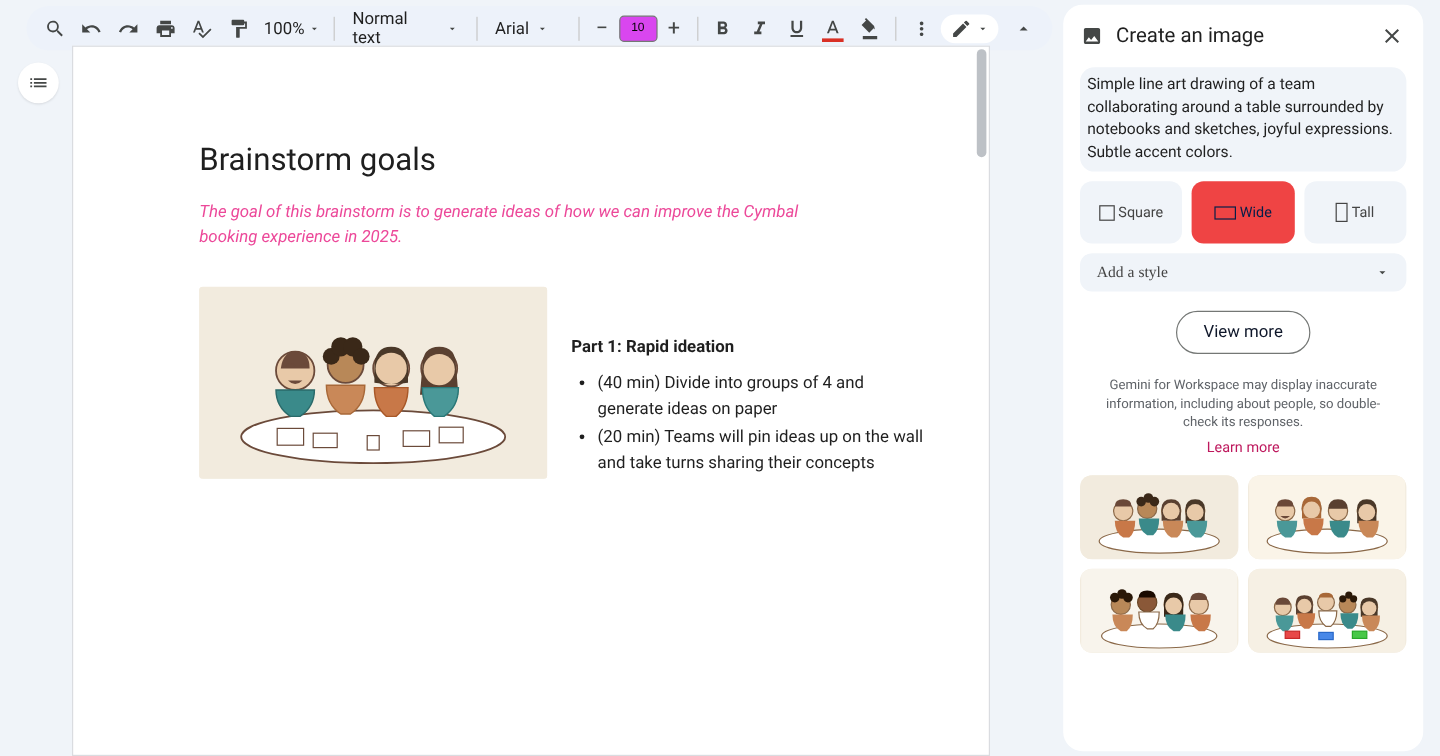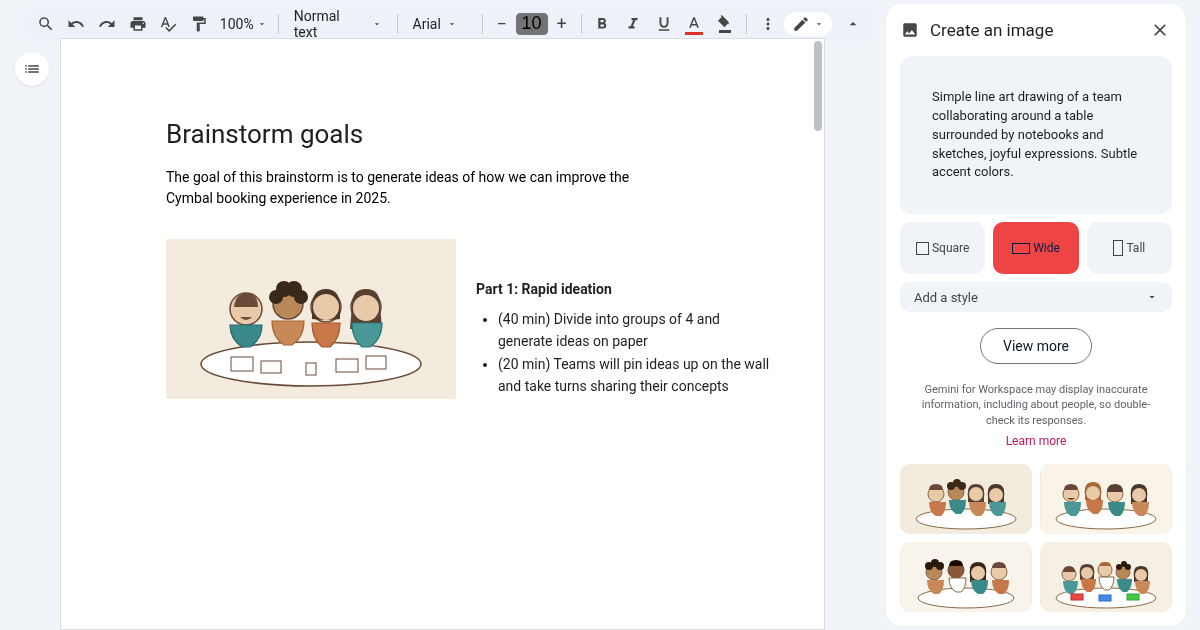--- a/index.html
+++ b/index.html
@@ -76,22 +76,22 @@
   display: flex;
   align-items: center;
   gap: 2px;
 }
 .tb-fontsize-input {
   width: 32px;
   height: 22px;
   border: 1px solid #747775;
   border-radius: 4px;
   text-align: center;
-  font-size: 18px;
-  background: #737373;
+  font-size: 10px;
+  background: #d946ef;
 }
 .tb-fontsize-btn {
   width: 24px;
   height: 24px;
   display: flex;
   align-items: center;
   justify-content: center;
   cursor: pointer;
   color: #444746;
   font-size: 18px;
@@ -157,24 +157,25 @@
   padding: 80px 52px 40px 105px;
 }
 .doc-title {
   font-size: 26px;
   font-weight: 400;
   color: #1f1f1f;
   margin-bottom: 18px;
 }
 .doc-intro {
   font-size: 14px;
-  color: #000000;
+  color: #ec4899;
   line-height: 1.5;
   margin-bottom: 30px;
   max-width: 500px;
+  font-style: italic;
 }
 .doc-content-row {
   display: flex;
   gap: 20px;
   align-items: flex-start;
 }
 .doc-image {
   width: 290px;
   height: 160px;
   background: #f2ebde;
@@ -259,21 +260,21 @@
   height: 24px;
   display: flex;
   align-items: center;
   justify-content: center;
   cursor: pointer;
 }
 
 .prompt-box {
   background: #f0f4f9;
   border-radius: 12px;
-  padding: 32px;
+  padding: 6px;
   font-size: 13px;
   line-height: 1.45;
   color: #1f1f1f;
   margin-bottom: 8px;
 }
 
 .aspect-row {
   display: flex;
   gap: 8px;
   margin-bottom: 8px;
@@ -296,31 +297,32 @@
   background: #ef4444;
   color: #041e49;
 }
 .aspect-shape { border: 1.5px solid #444; }
 .aspect-square { width: 13px; height: 13px; }
 .aspect-wide { width: 18px; height: 11px; }
 .aspect-tall { width: 10px; height: 16px; }
 .aspect-btn.active .aspect-shape { border-color: #041e49; }
 
 .style-select {
-  height: 48px;
+  height: 32px;
   background: #f0f4f9;
   border-radius: 10px;
   display: flex;
   align-items: center;
   justify-content: space-between;
   padding: 0 14px;
   font-size: 13px;
   color: #444;
   cursor: pointer;
   margin-bottom: 16px;
+  font-family: Liberation Serif, serif;
 }
 
 .view-more-btn {
   align-self: center;
   padding: 9px 22px;
   border: 1px solid #747775;
   border-radius: 20px;
   font-size: 14px;
   color: #0f172a;
   cursor: pointer;

